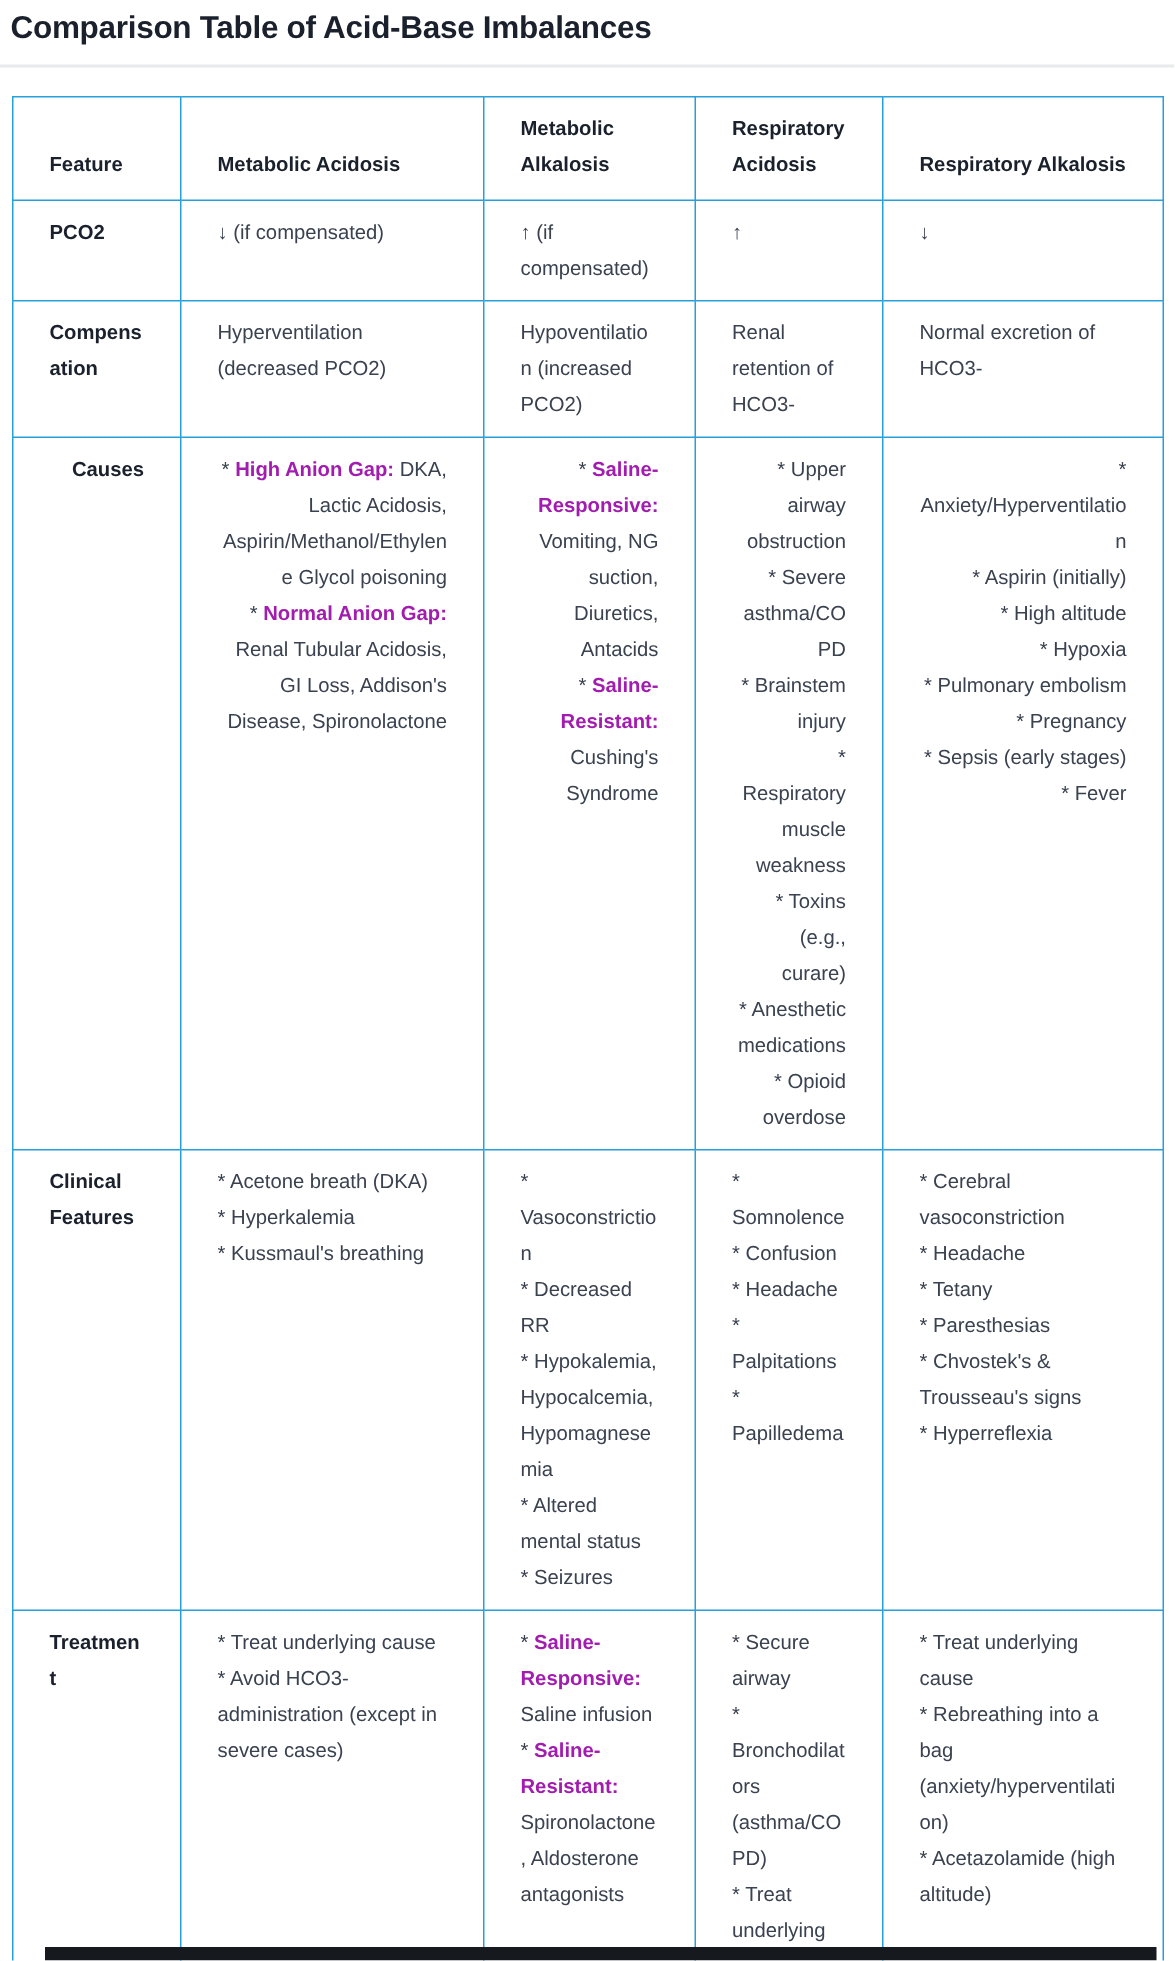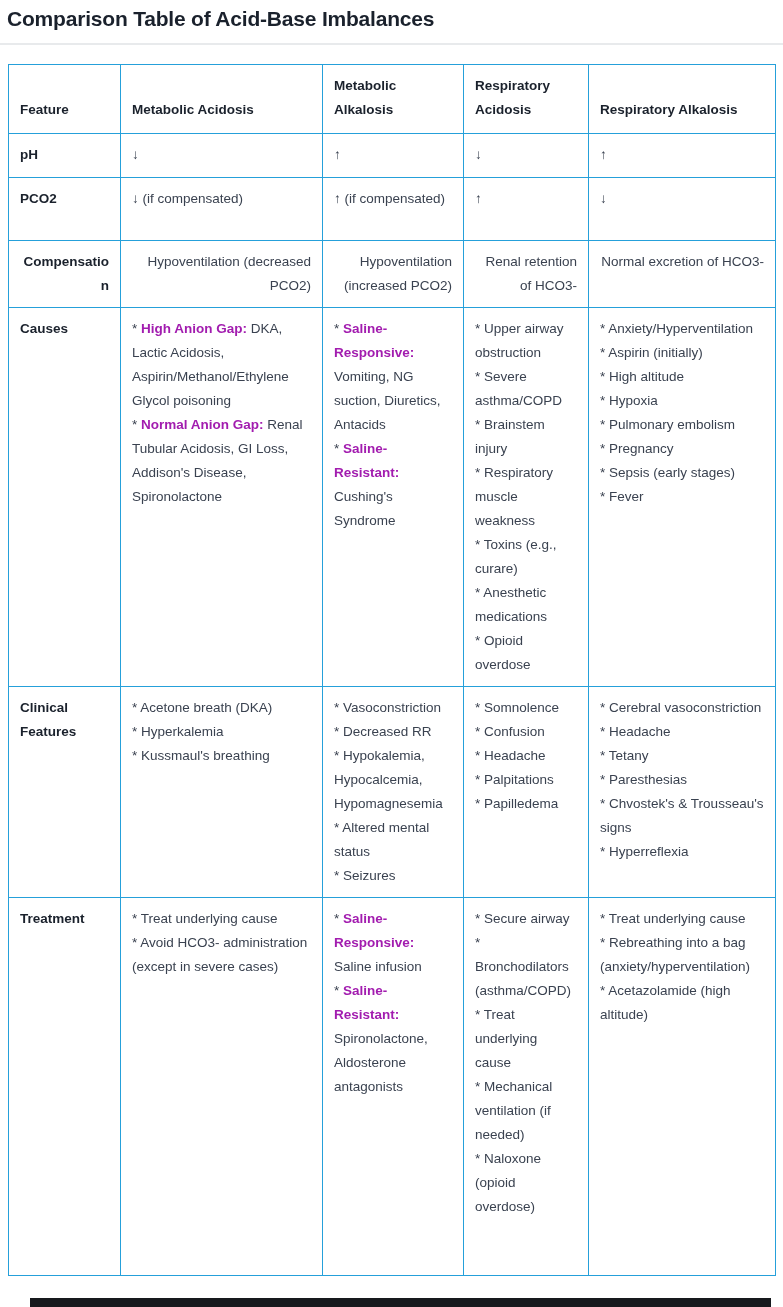--- a/index.html
+++ b/index.html
@@ -26,21 +26,21 @@
   .title-divider{
     margin-top:11px;height:2px;width:783px;background:var(--divider);
   }
   table.cmp{
     border-collapse:collapse;table-layout:fixed;
     margin:19px 0 0 8px;width:767px;
     font-size:13.5px;line-height:24px;
   }
   table.cmp th,table.cmp td{
     border:1.5px solid var(--border);
-    padding:9px 11px;
+    padding:9px 24px;
     vertical-align:top;
     text-align:left;
     word-wrap:break-word;
   }
   table.cmp thead th{
     height:63px;vertical-align:bottom;
     font-weight:700;color:var(--heading);
     padding-bottom:11px;
   }
   table.cmp td.feature-cell{
@@ -82,36 +82,29 @@
       <tr>
         <th>Feature</th>
         <th>Metabolic Acidosis</th>
         <th>Metabolic Alkalosis</th>
         <th>Respiratory Acidosis</th>
         <th>Respiratory Alkalosis</th>
       </tr>
     </thead>
     <tbody id="cmp-body">
         <tr>
-          <td class="feature-cell">pH</td>
-          <td>↓</td>
-          <td>↑</td>
-          <td>↓</td>
-          <td>↑</td>
-        </tr>
-        <tr>
           <td class="feature-cell">PCO2</td>
           <td>↓ (if compensated)</td>
           <td>↑ (if compensated)</td>
           <td>↑</td>
           <td>↓</td>
         </tr>
         <tr>
           <td class="feature-cell">Compensation</td>
-          <td>Hypoventilation (decreased PCO2)</td>
+          <td>Hyperventilation (decreased PCO2)</td>
           <td>Hypoventilation (increased PCO2)</td>
           <td>Renal retention of HCO3-</td>
           <td>Normal excretion of HCO3-</td>
         </tr>
         <tr>
           <td class="feature-cell">Causes</td>
           <td>* <strong>High Anion Gap:</strong> DKA, Lactic Acidosis, Aspirin/Methanol/Ethylene Glycol poisoning<br>* <strong>Normal Anion Gap:</strong> Renal Tubular Acidosis, GI Loss, Addison's Disease, Spironolactone</td>
           <td>* <strong>Saline-Responsive:</strong> Vomiting, NG suction, Diuretics, Antacids<br>* <strong>Saline-Resistant:</strong> Cushing's Syndrome</td>
           <td>* Upper airway obstruction<br>* Severe asthma/COPD<br>* Brainstem injury<br>* Respiratory muscle weakness<br>* Toxins (e.g., curare)<br>* Anesthetic medications<br>* Opioid overdose</td>
           <td>* Anxiety/Hyperventilation<br>* Aspirin (initially)<br>* High altitude<br>* Hypoxia<br>* Pulmonary embolism<br>* Pregnancy<br>* Sepsis (early stages)<br>* Fever</td>

